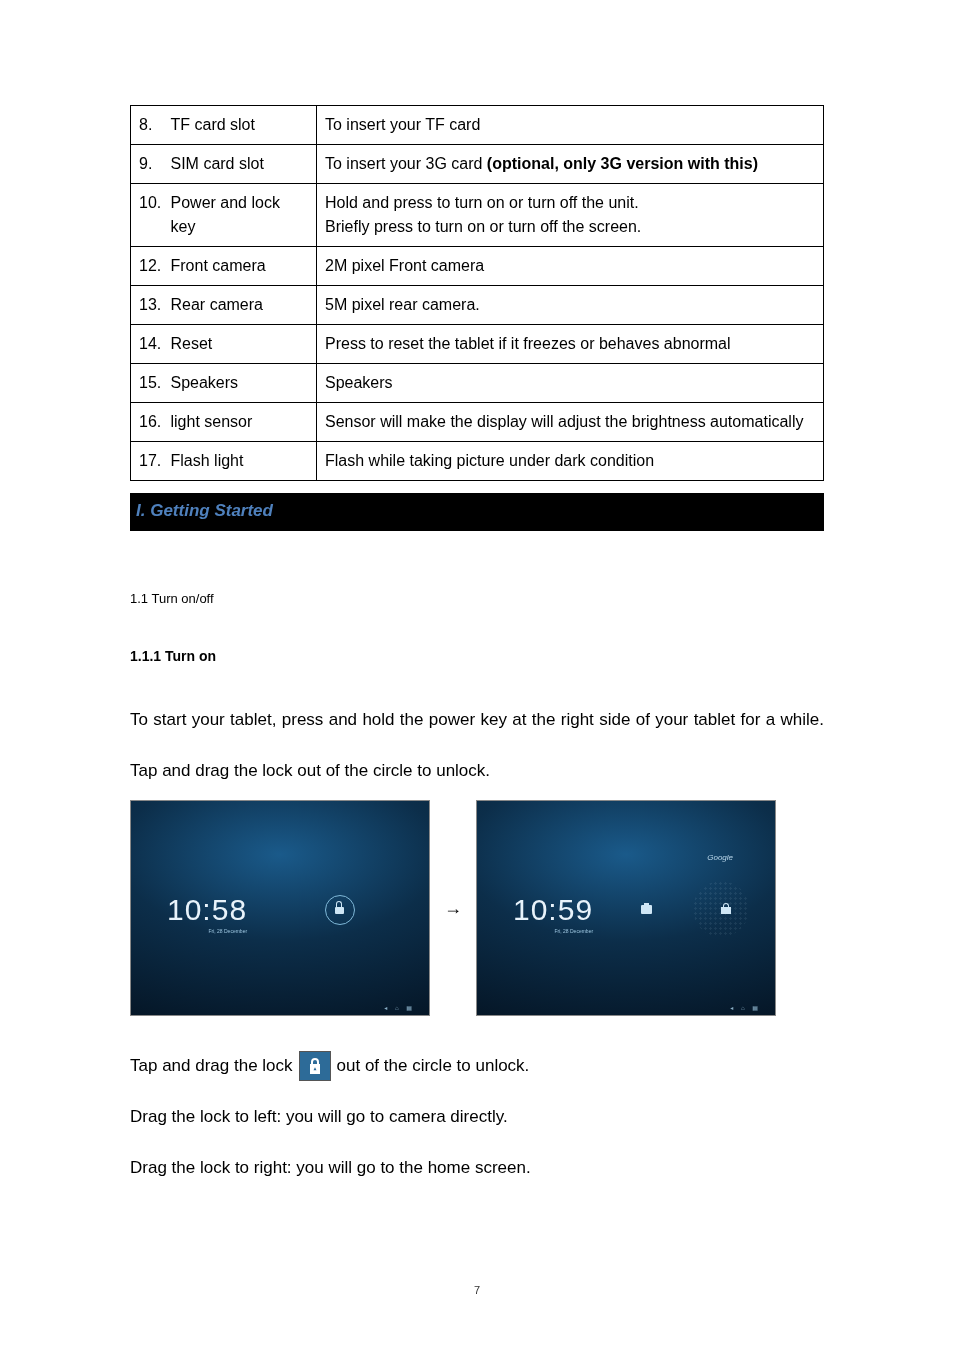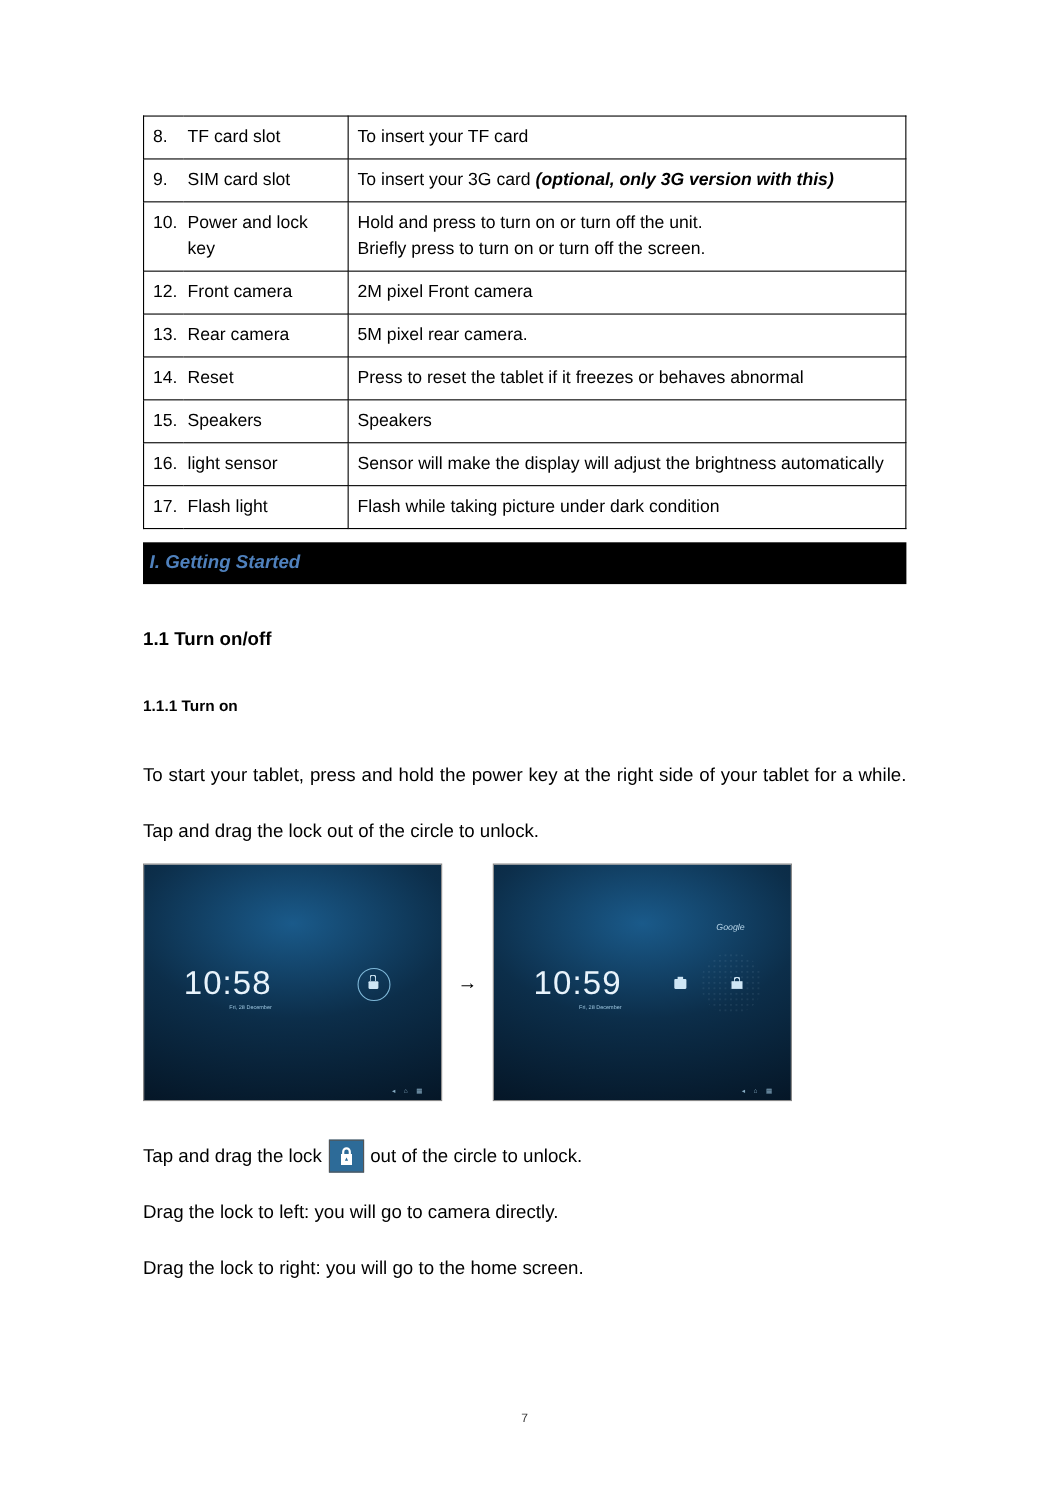--- a/index.html
+++ b/index.html
@@ -6,27 +6,27 @@
   html, body { width: 954px; height: 1350px; background: #fff; font-family: "Segoe UI", Verdana, Arial, sans-serif; color: #000; }
   .page { padding: 105px 130px 0 130px; position: relative; height: 100%; }
   table.spec { border-collapse: collapse; width: 100%; font-size: 16px; }
   table.spec td { border: 1px solid #000; padding: 7px 8px; vertical-align: top; line-height: 1.5; }
   table.spec td.num { width: 36px; text-align: left; border-right: none; padding-right: 0; }
   table.spec td.name { width: 150px; border-left: none; padding-left: 4px; }
   table.spec td.desc { }
   .tight td { padding-top: 4px; padding-bottom: 4px; }
   .section-banner { margin-top: 12px; background: #000000; padding: 8px 6px 10px 6px; }
   .section-banner span { font-weight: bold; font-style: italic; color: #4f81bd; font-size: 17px; }
-  h3.sub1 { font-size: 17px; font-weight: bold; margin-top: 40px; }
+  h3.sub1 { font-size: 13px; font-weight: normal; margin-top: 60px; }
   h3.sub2 { font-size: 14px; font-weight: bold; margin-top: 42px; }
   p.body { font-size: 17px; line-height: 3.0; margin-top: 30px; text-align: justify; }
   .shots { display: flex; align-items: center; gap: 14px; margin-top: 4px; }
   .arrow { font-size: 18px; }
   .shot {
-    width: 272px; height: 216px; border: 1px solid #888;
+    width: 300px; height: 216px; border: 1px solid #888;
     background: radial-gradient(ellipse 120% 90% at 50% 25%, #1a5a8a 0%, #0c2e4a 45%, #041322 100%);
     position: relative; color: #cfe6f5; overflow: hidden;
   }
   .clock { position: absolute; left: 36px; top: 92px; }
   .clock .time { font-size: 30px; font-weight: 300; letter-spacing: 1px; color: #e8f3fb; }
   .clock .date { font-size: 5px; color: #9cc4de; text-align: right; margin-top: 1px; }
   .lockring {
     position: absolute; left: 194px; top: 94px; width: 30px; height: 30px;
     border: 1.5px solid #7fb8d8; border-radius: 50%;
     display: flex; align-items: center; justify-content: center;
@@ -47,21 +47,21 @@
   .shot .navbar .icons { display: inline-block; margin-right: 4px; letter-spacing: 3px; }
 
   p.after { font-size: 17px; line-height: 3.0; margin-top: 24px; display:flex; align-items:center; flex-wrap:wrap; gap:6px;}
   .lock-inline {
     display: inline-flex; align-items: center; justify-content: center;
     width: 32px; height: 30px; background: #2d6b98; border: 1px solid #555; vertical-align: middle;
   }
   .lock-inline svg { width: 16px; height: 18px; }
   p.line { font-size: 17px; line-height: 3.0; }
   .page-num { position: absolute; bottom: 54px; left: 0; width: 100%; text-align: center; font-size: 11px; color: #333; }
-  .bold { font-weight: bold; font-style: italic; }
+  .bold { font-weight: bold; }
 </style>
 </head>
 <body>
 
 <div class="page">
 
   <table class="spec">
     <tbody id="spec-body">
         <tr>
           <td class="num">8.</td>

